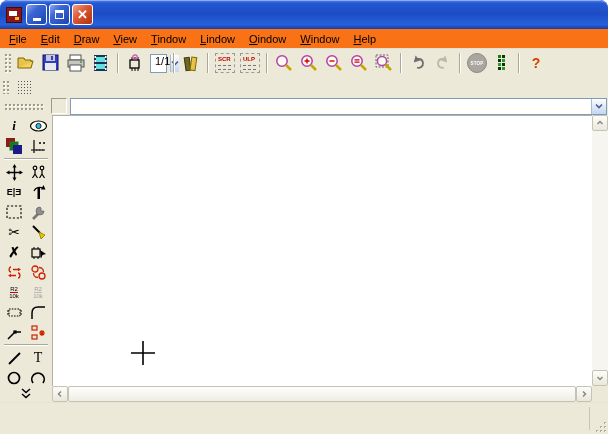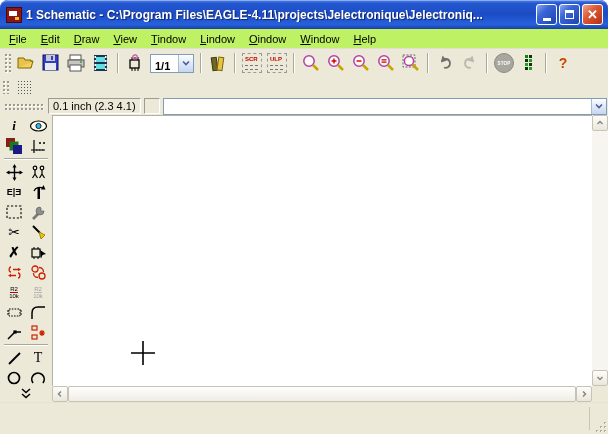--- a/index.html
+++ b/index.html
@@ -34,36 +34,36 @@
   .win-buttons{display:flex;gap:2px;}
   .win-btn{width:21px;height:21px;border:1px solid #fff;border-radius:3px;
     display:flex;align-items:center;justify-content:center;color:#fff;}
   .btn-blue{background:linear-gradient(135deg,#8CA9EF 0%,#3B66D8 35%,#1D44AE 100%);}
   .btn-close{background:linear-gradient(135deg,#F0A58C 0%,#DD5A35 40%,#B03010 100%);
     font-weight:bold;font-size:13px;line-height:13px;}
   .glyph-min{width:8px;height:3px;background:#fff;margin-top:9px;}
   .glyph-max{width:9px;height:9px;border:1px solid #fff;border-top-width:3px;}
   
   .menubar{height:20px;flex:0 0 20px;display:flex;align-items:center;
-    background:#bef264;padding-left:2px;border-bottom:1px solid #E2DFCE;}
+    background:#f97316;padding-left:2px;border-bottom:1px solid #E2DFCE;}
   .menu-item{padding:3px 7px;cursor:default;}
   .menu-item .accel{text-decoration:underline;}
   
   .toolbar{height:28px;flex:0 0 28px;display:flex;align-items:center;
     background:#ECE9D8;padding:2px 2px;gap:1px;}
   .grip-v{width:7px;height:20px;margin:0 2px;
     background-image:radial-gradient(#9E9B8C 30%,transparent 32%),radial-gradient(#FFF 30%,transparent 32%);
     background-size:4px 4px;background-position:0 0,1px 1px;}
   .grip-h{width:40px;height:7px;margin:0 4px;
     background-image:radial-gradient(#9E9B8C 30%,transparent 32%),radial-gradient(#FFF 30%,transparent 32%);
     background-size:4px 4px;background-position:0 0,1px 1px;}
   .tbtn{width:24px;height:22px;display:flex;align-items:center;justify-content:center;flex:0 0 auto;}
   .tsep{width:2px;height:20px;border-left:1px solid #ACA899;border-right:1px solid #fff;margin:0 3px;flex:0 0 2px;}
-  .sheet-combo{width:44px;height:19px;background:#fff;border:1px solid #7F9DB9;
-    display:flex;align-items:flex-end;margin:0 2px;font-weight:bold;}
+  .sheet-combo{width:17px;height:19px;background:#fff;border:1px solid #7F9DB9;
+    display:flex;align-items:flex-start;margin:0 2px;}
   .sheet-combo span{flex:1;padding-left:4px;font-size:11px;}
   .combo-arrow{width:15px;height:100%;display:flex;align-items:center;justify-content:center;
     background:linear-gradient(180deg,#FDFEFF 0%,#DCE7F8 55%,#C5D6F2 100%);
     border-left:1px solid #AABAD4;}
   .mini-doc{width:20px;height:20px;border:1px dashed #999;position:relative;
     display:flex;flex-direction:column;align-items:flex-start;padding:2px 2px;}
   .mini-doc .rlabel{font-size:6px;line-height:6px;font-weight:bold;color:#C00000;letter-spacing:0;}
   .mini-doc i{display:block;width:13px;border-top:1px dashed #777;margin-top:3px;}
   .stop-circle{width:20px;height:20px;border-radius:50%;background:#A8A69E;border:1px solid #8C8A82;
     color:#fff;font-size:4.5px;font-weight:bold;display:flex;align-items:center;justify-content:center;letter-spacing:.2px;}
@@ -115,21 +115,20 @@
   .status-right{width:18px;position:relative;}
   .grip-resize{position:absolute;right:1px;bottom:1px;}
 </style>
 </head>
 <body>
 
 <div class="window">
 
   <div class="titlebar">
     <div class="app-icon"></div>
-    <div class="title-text">1 Schematic - C:\Program Files\EAGLE-4.11\projects\Jelectronique\Jelectroniq...</div>
     <div class="win-buttons">
       <div class="win-btn btn-blue">
           <div class="glyph-min"></div>
         </div>
       <div class="win-btn btn-blue">
           <div class="glyph-max"></div>
         </div>
       <div class="win-btn btn-close">
           <span>✕</span>
         </div>
@@ -305,21 +304,20 @@
     </div>
   </div>
 
   <div class="paramrow">
     <div class="grip-v" style="height:14px;"></div>
     <div class="grid-icon"></div>
   </div>
 
   <div class="coordrow">
     <div class="grip-h"></div>
-    <div class="coord-box">0.1 inch (2.3 4.1)</div>
     <div class="aux-box"></div>
     <div class="command-combo">
       <input type="text" value="" style="">
       <div class="combo-arrow">
           <svg width="8" height="6">
             <polyline points="1,1.5 4,4.5 7,1.5" fill="none" stroke="#4C5F93" stroke-width="1.6"></polyline>
           </svg>
         </div>
     </div>
   </div>

